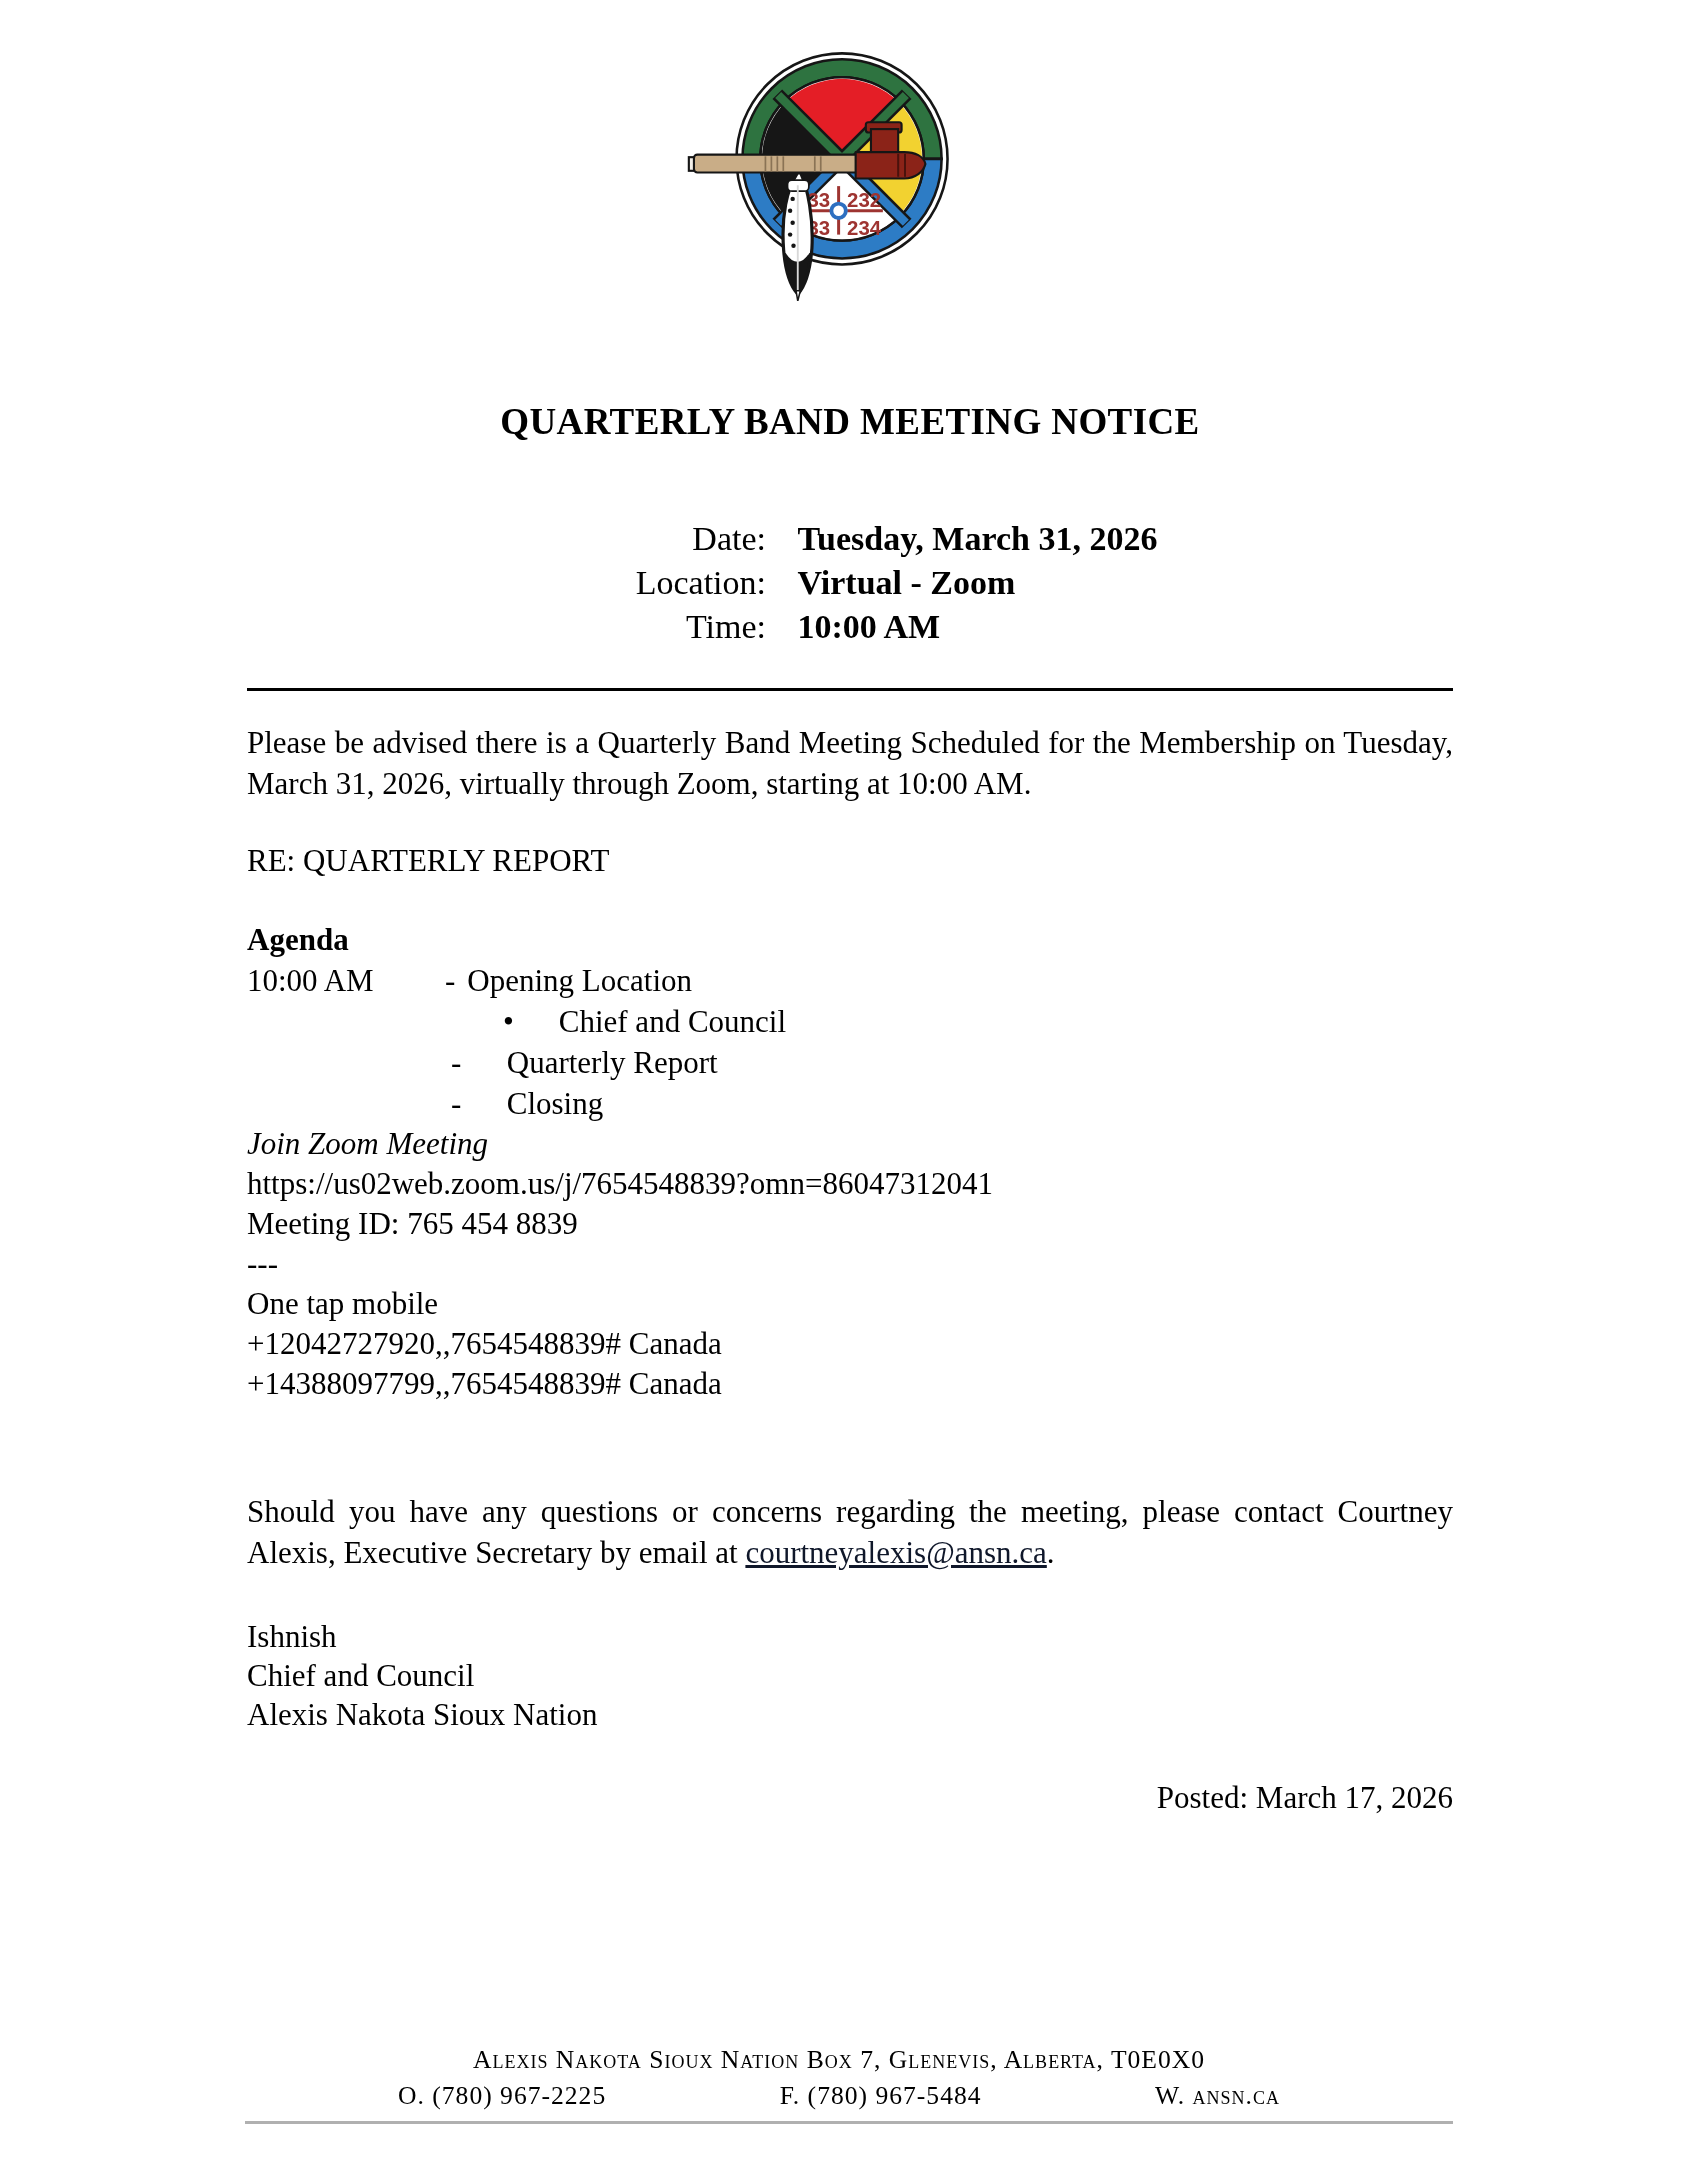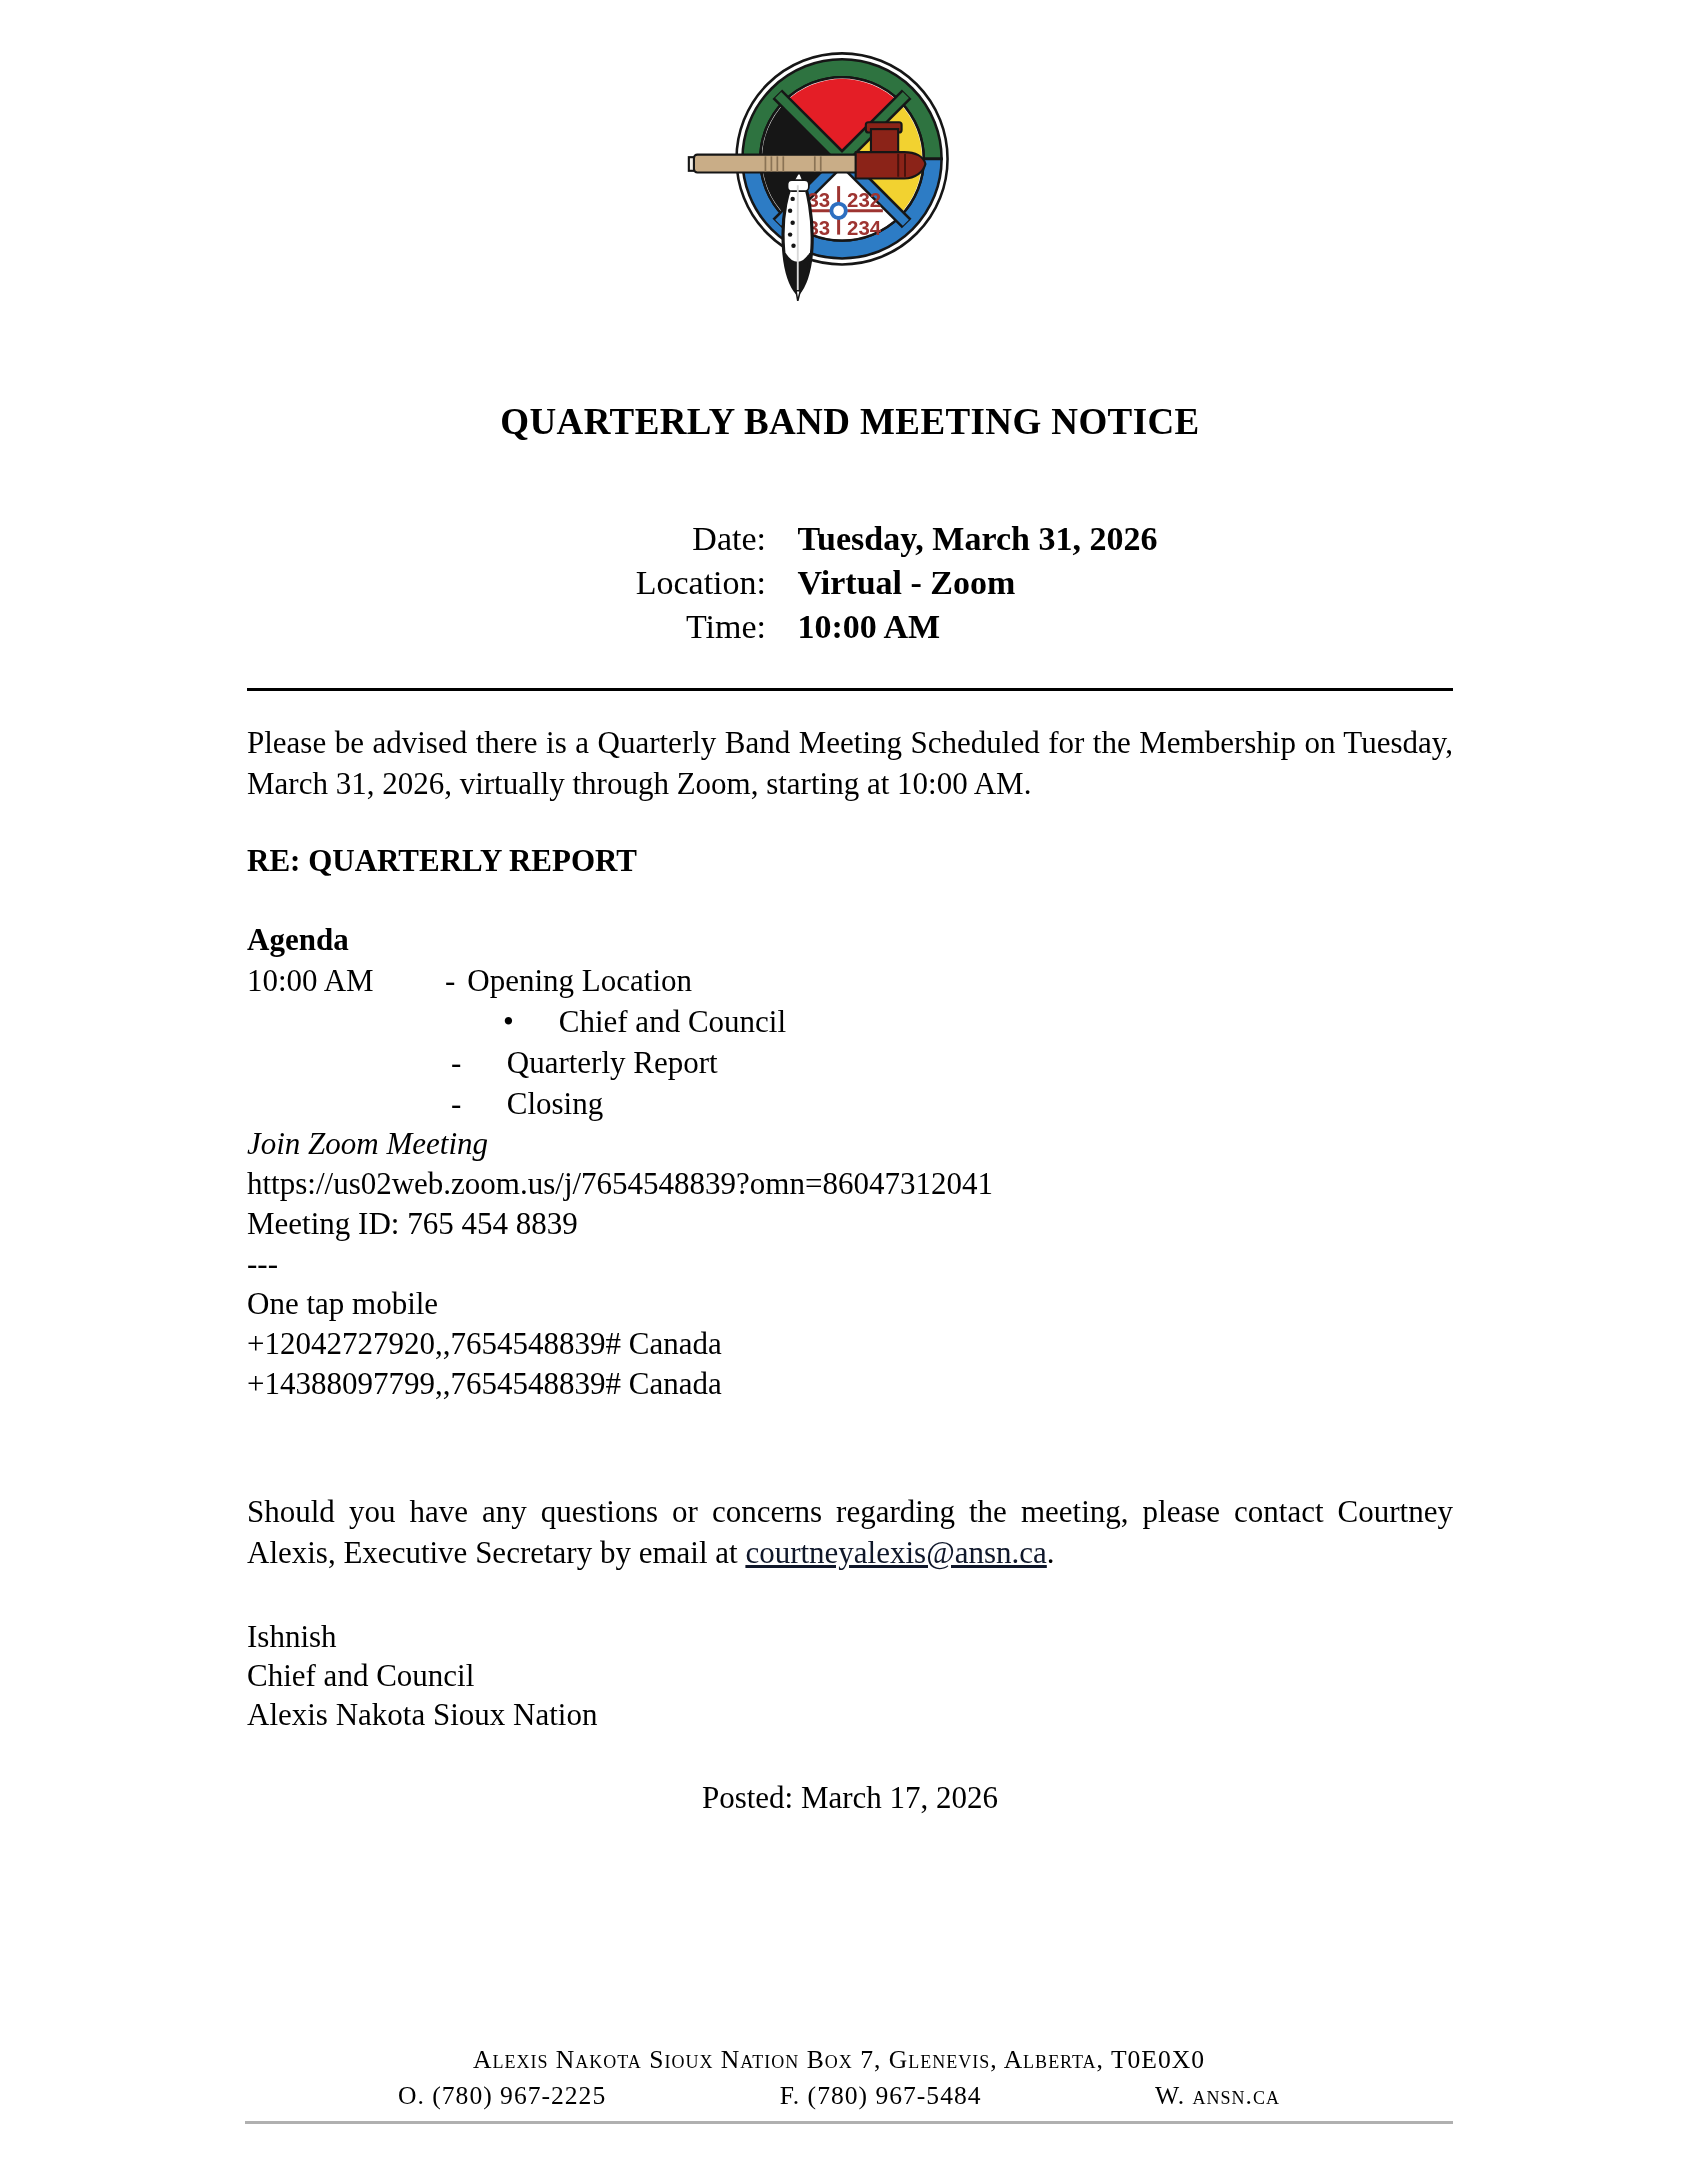--- a/index.html
+++ b/index.html
@@ -28,41 +28,41 @@
   .meta { margin-top: 73px; font-size: 34px; line-height: 44px; }
   .meta-row { display: flex; }
   .meta-label { width: 519px; text-align: right; }
   .meta-value { font-weight: bold; margin-left: 31.5px; }
 
   .rule { margin-top: 39px; border-top: 3.4px solid #000; height: 0; }
 
   .para { font-size: 31px; line-height: 41px; text-align: justify; }
   .para-intro { }
 
-  .re-line { margin-top: 36px; font-size: 31px; line-height: 41px; font-weight: bold; }
+  .re-line { margin-top: 36px; font-size: 31px; line-height: 41px; font-weight: normal; }
 
   .agenda-heading { margin-top: 38px; font-size: 31px; line-height: 41px; font-weight: bold; }
   .agenda { font-size: 31px; line-height: 41px; }
   .agenda-row1 { display: flex; }
   .agenda-time { width: 198px; }
   .dash1 { margin-right: 12px; }
   .agenda-sub { padding-left: 256px; }
   .bullet { display: inline-block; width: 48px; }
   .agenda-row2 { padding-left: 204px; }
   .dash2 { display: inline-block; width: 48px; }
 
   .join-block { font-size: 31px; line-height: 40px; }
   .join-heading { font-style: italic; }
 
   .questions { margin-top: 87px; }
   .email-link { color: #0f172a; text-decoration: underline; cursor: pointer; }
 
   .signature { margin-top: 44px; font-size: 31px; line-height: 39px; }
 
-  .posted { margin-top: 43px; font-size: 31px; line-height: 41px; text-align: center; }
+  .posted { margin-top: 43px; font-size: 31px; line-height: 41px; text-align: right; }
 
   .footer {
     position: absolute;
     left: 236px;
     top: 2041px;
     width: 1206px;
     text-align: center;
     font-variant: small-caps;
     font-size: 25.6px;
     letter-spacing: 1px;

